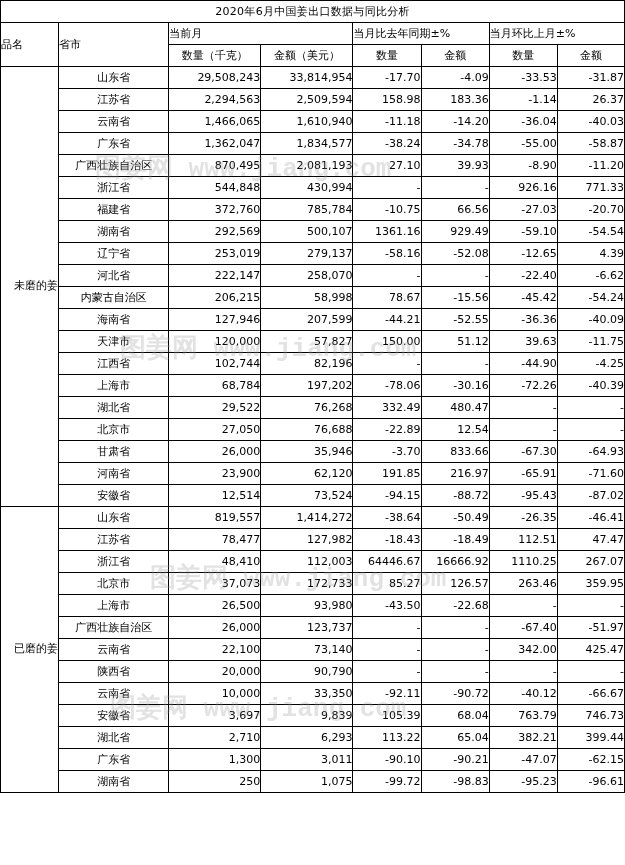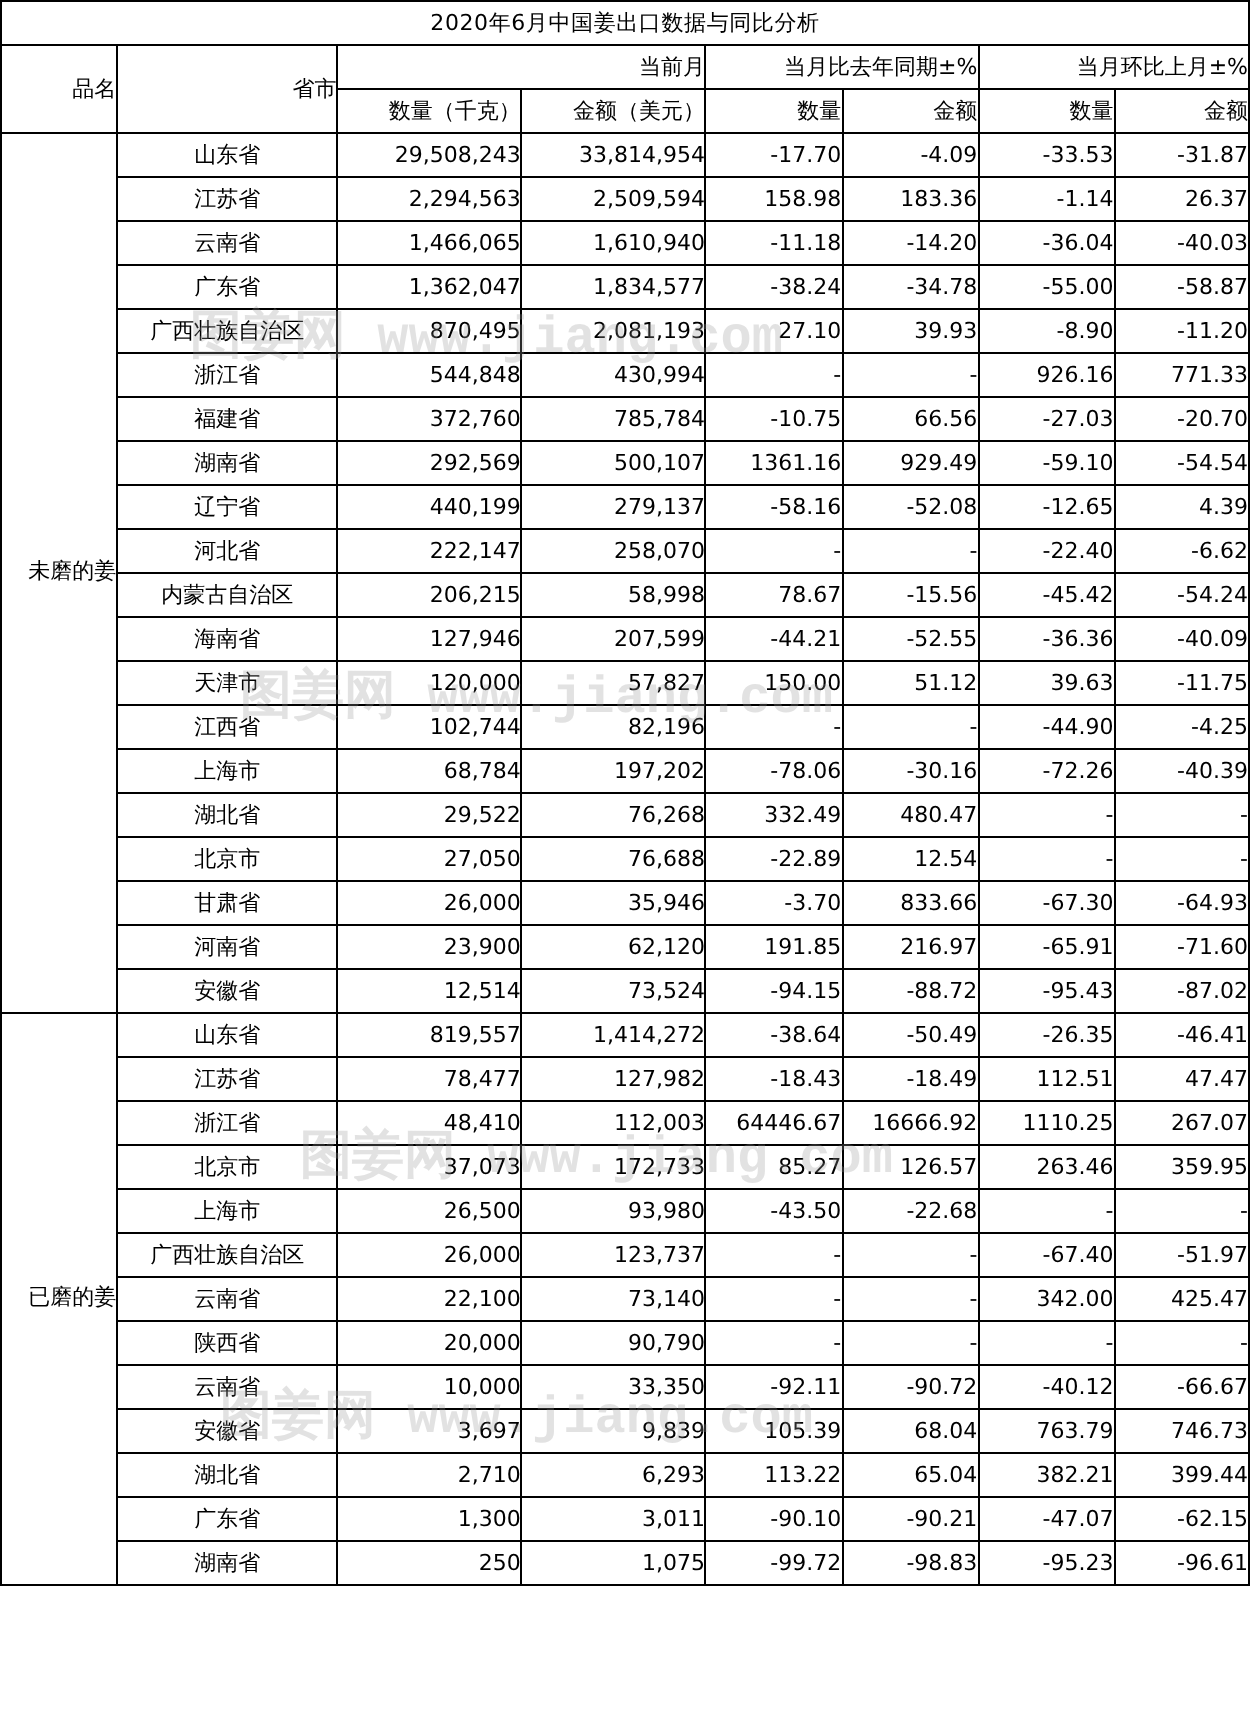--- a/index.html
+++ b/index.html
@@ -35,27 +35,27 @@
     background: transparent;
   }
   .title-cell {
     font-size: 13px;
     font-weight: bold;
     text-align: center;
     height: 24px;
     letter-spacing: 0.3px;
   }
   .hdr {
-    text-align: right;
+    text-align: left;
     font-size: 12px;
     font-weight: bold;
     height: 23px;
   }
   .hdr-sub {
-    text-align: right;
+    text-align: center;
     font-size: 11.5px;
     font-weight: bold;
     height: 23px;
     margin-top: 44px;
   }
   .cat {
     text-align: right;
     font-size: 12px;
     font-weight: bold;
     vertical-align: middle;
@@ -200,21 +200,21 @@
           <td class="prov">湖南省</td>
           <td class="num">292,569</td>
           <td class="num">500,107</td>
           <td class="num">1361.16</td>
           <td class="num">929.49</td>
           <td class="num">-59.10</td>
           <td class="num">-54.54</td>
         </tr>
         <tr>
           <td class="prov">辽宁省</td>
-          <td class="num">440,199</td>
+          <td class="num">253,019</td>
           <td class="num">279,137</td>
           <td class="num">-58.16</td>
           <td class="num">-52.08</td>
           <td class="num">-12.65</td>
           <td class="num">4.39</td>
         </tr>
         <tr>
           <td class="prov">河北省</td>
           <td class="num">222,147</td>
           <td class="num">258,070</td>

